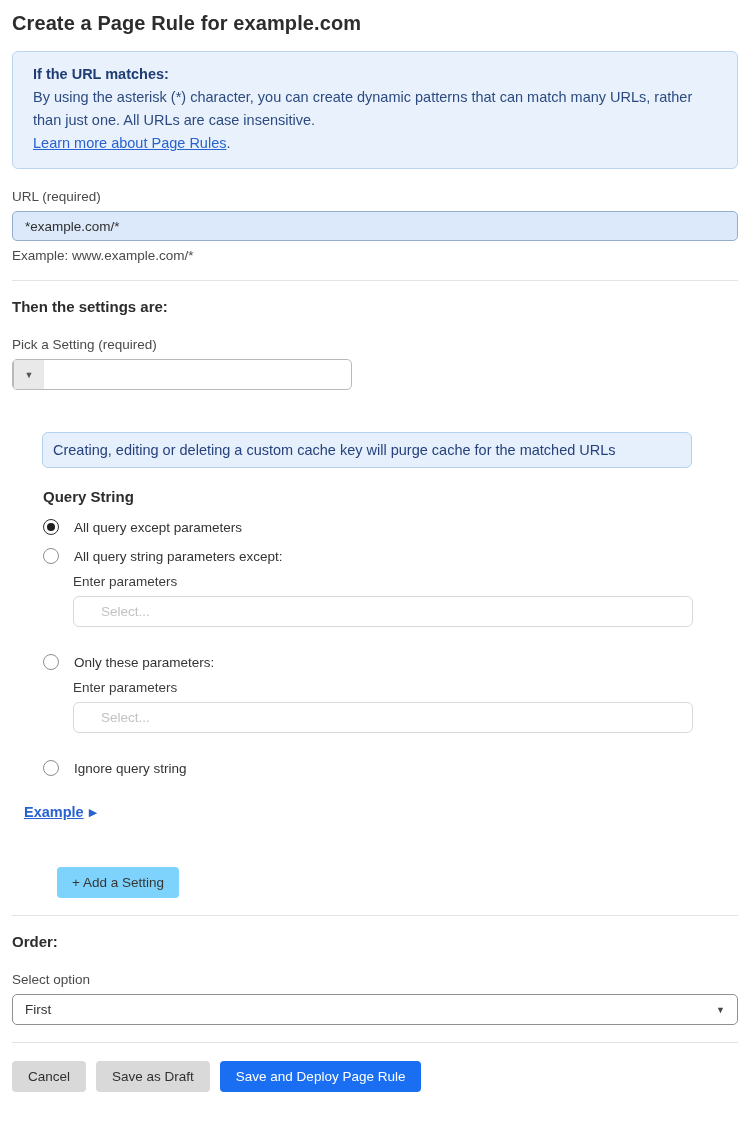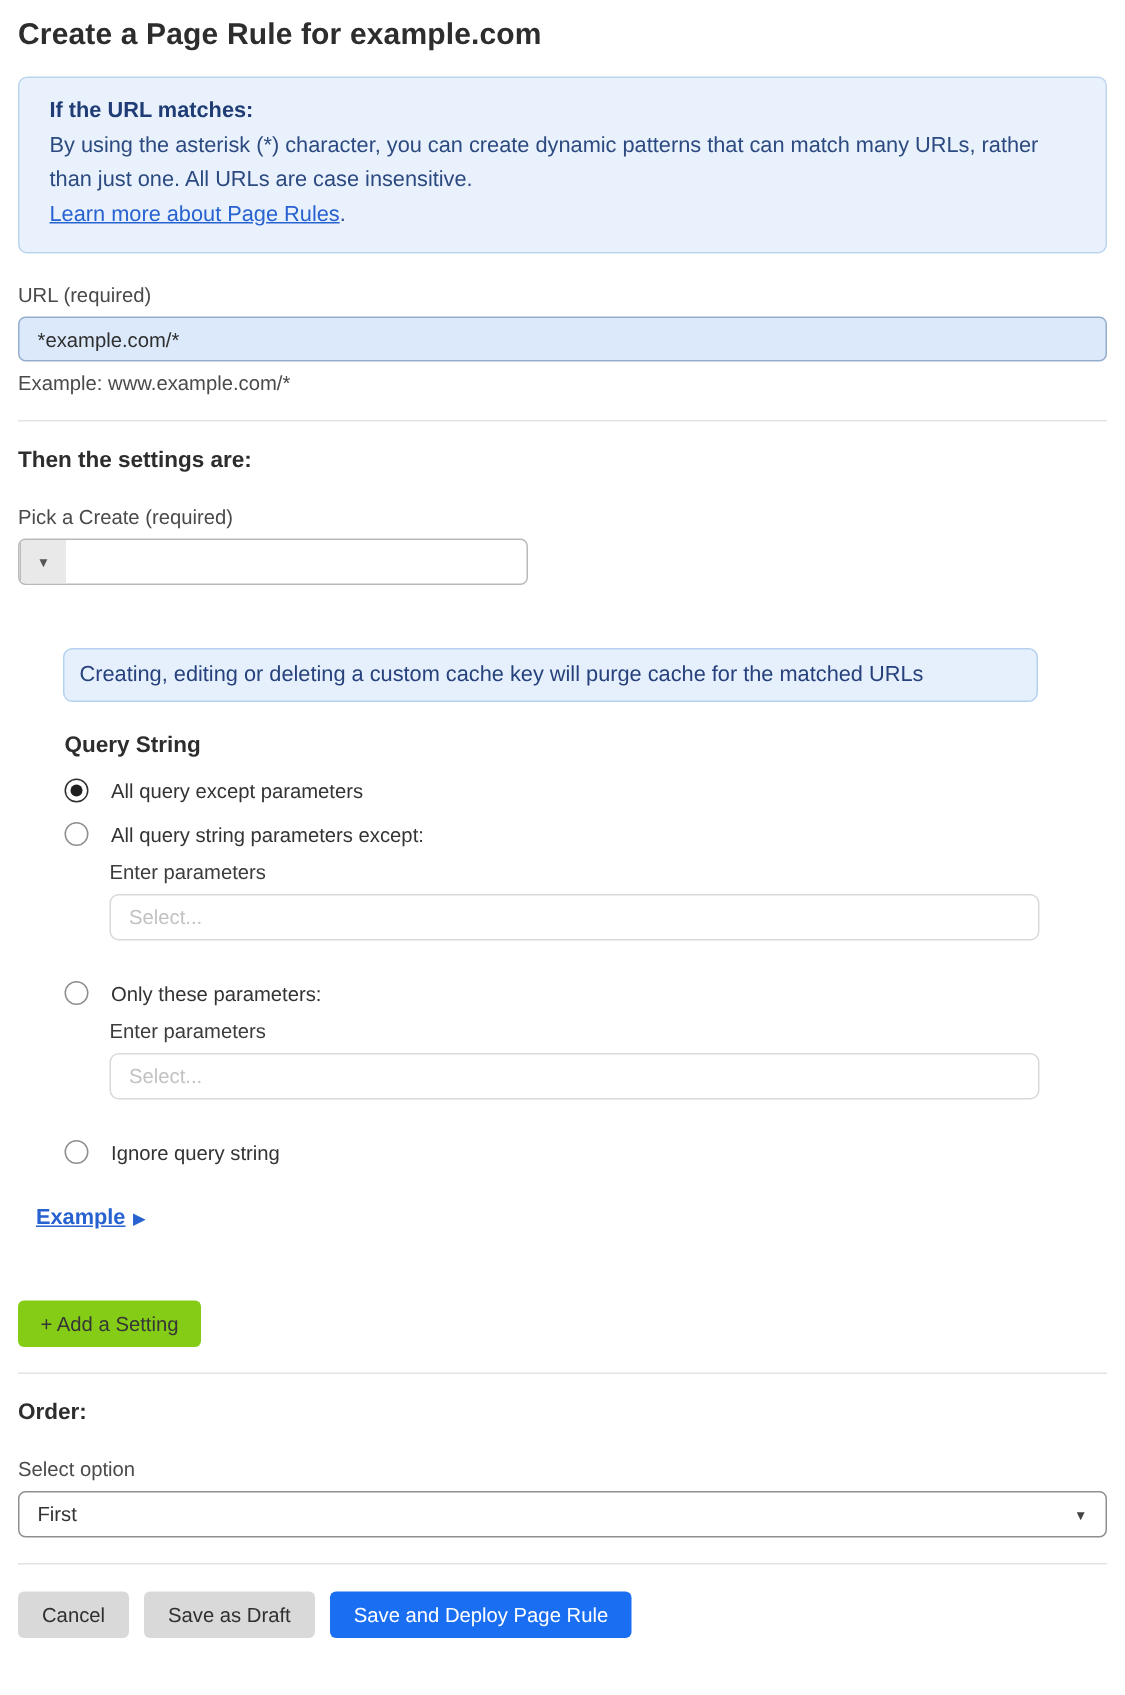--- a/index.html
+++ b/index.html
@@ -162,21 +162,21 @@
     font-size: 13.5px;
     color: #3c3c3c;
     margin-bottom: 7px;
   }
   .tag-input {
     display: block;
     width: 620px;
     height: 31px;
     border: 1px solid #d9d9d9;
     border-radius: 6px;
-    padding: 0 12px;
+    padding: 0 27px;
     font-size: 13.5px;
     color: #333333;
     font-family: inherit;
     outline: none;
   }
   .tag-input::placeholder { color: #c2c2c2; }
 
   .advanced-link {
     display: inline-flex;
     align-items: center;
@@ -189,28 +189,29 @@
     color: #2862d1;
     text-decoration: none;
     display: inline-block;
     margin-left: 5px;
     font-size: 11px;
   }
 
   .add-setting-btn {
     display: inline-block;
     margin-top: 46px;
-    background: #84cc16;
+    background: #7dd3fc;
     border: none;
     border-radius: 4px;
     padding: 8px 15px;
     font-size: 13.5px;
     color: #363636;
     font-family: inherit;
     cursor: pointer;
+    margin-left: 45px;
   }
 
   .order-select {
     position: relative;
     width: 100%;
     height: 31px;
     border: 1px solid #8f8f8f;
     border-radius: 5px;
     background: #ffffff;
     display: flex;
@@ -268,21 +269,21 @@
   </div>
 
   <div class="field-label">URL (required)</div>
   <input class="url-input" type="text" value="*example.com/*" style="">
   <div class="hint">Example: www.example.com/*</div>
 
   <hr class="divider">
 
   <div class="section-heading">Then the settings are:</div>
 
-  <div class="field-label mt22">Pick a Create (required)</div>
+  <div class="field-label mt22">Pick a Setting (required)</div>
   <div class="setting-select">
     <div class="arrow">▼</div>
   </div>
 
   <div class="notice-box">Creating, editing or deleting a custom cache key will purge cache for the matched URLs</div>
 
   <div class="qs-section">
     <div class="qs-heading">Query String</div>
 
     <div class="radio-row">

